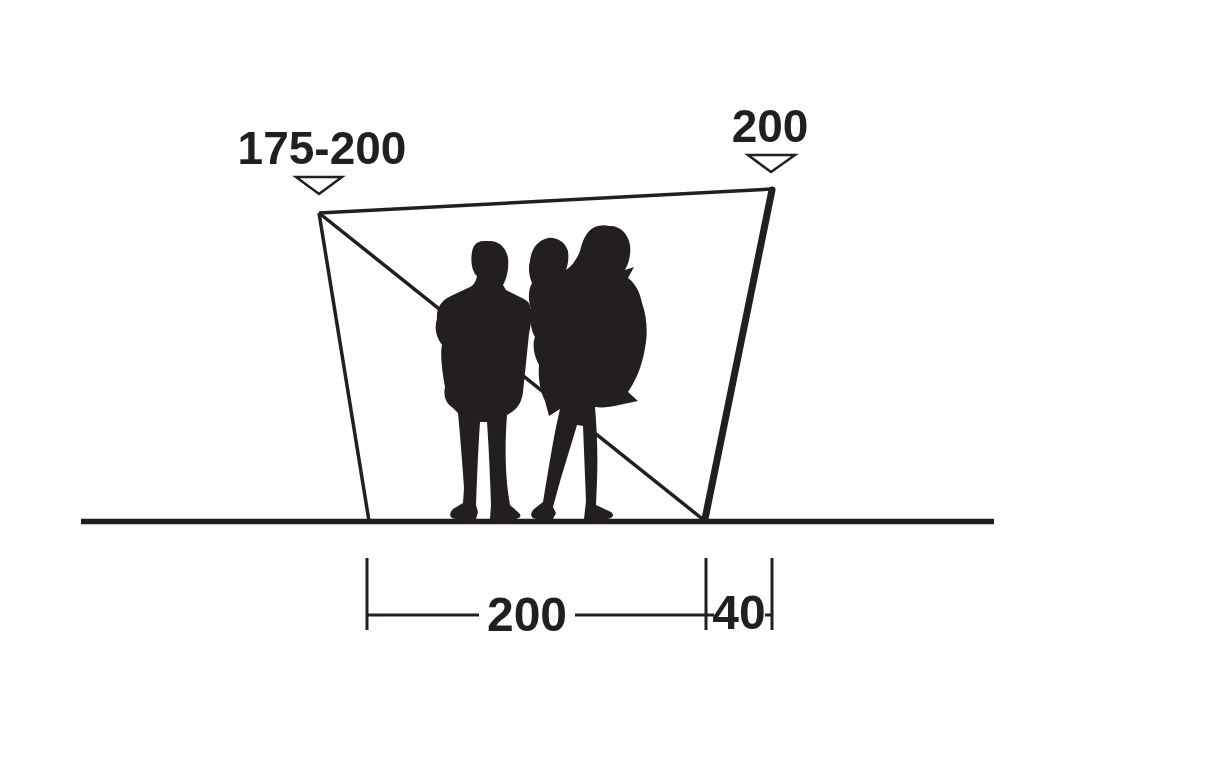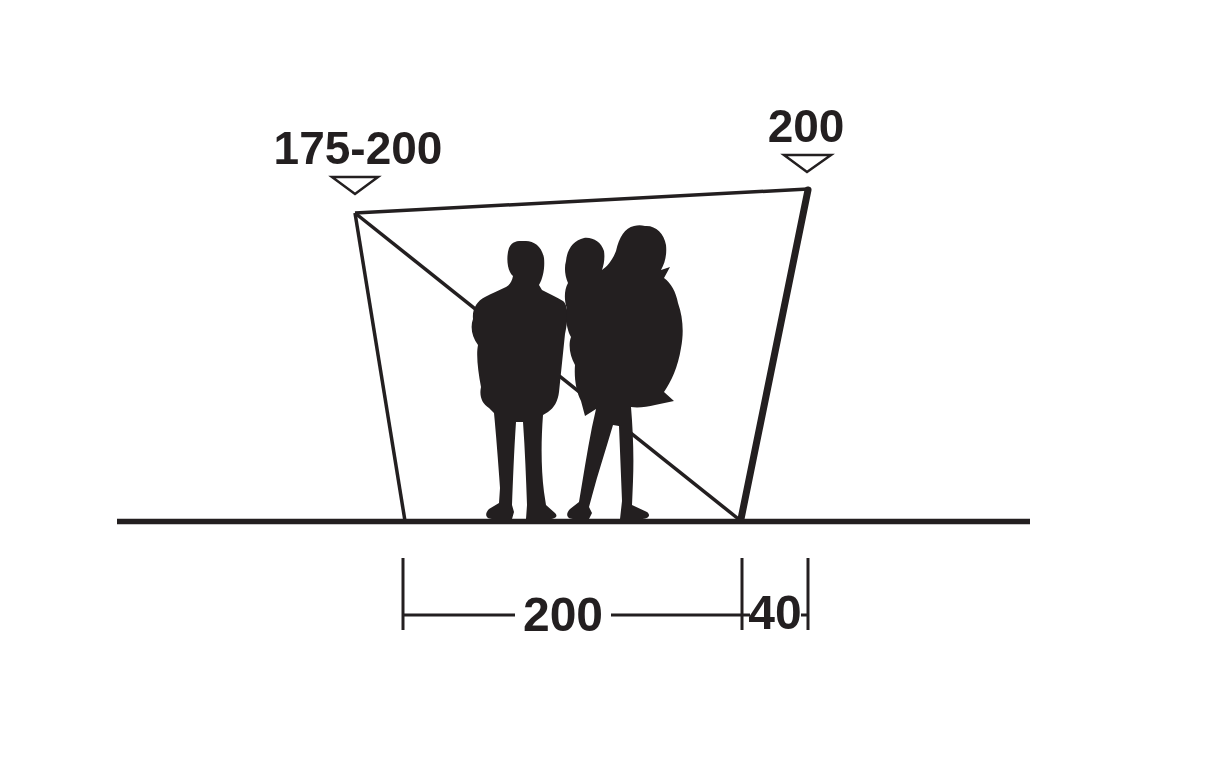--- a/index.html
+++ b/index.html
@@ -7,21 +7,20 @@
     padding: 0;
     background: #ffffff;
     font-family: "Liberation Sans", sans-serif;
   }
   .stage {
     position: relative;
     width: 994px;
     height: 781px;
     background: var(--paper, #ffffff);
     overflow: hidden;
-    padding-left: 36px;
   }
   svg { display: block; }
   .stroke      { stroke: var(--ink, #231f20); fill: none; }
   .thin        { stroke-width: 3.5; }
   .pole        { stroke-width: 7; stroke-linecap: round; }
   .ground      { stroke-width: 5.5; }
   .tick        { stroke-width: 3; }
   .dim         { stroke-width: 3; }
   .marker      { fill: #ffffff; stroke: var(--ink, #231f20); stroke-width: 2.5; stroke-linejoin: miter; }
   .sil         { fill: var(--ink, #231f20); stroke: none; }

